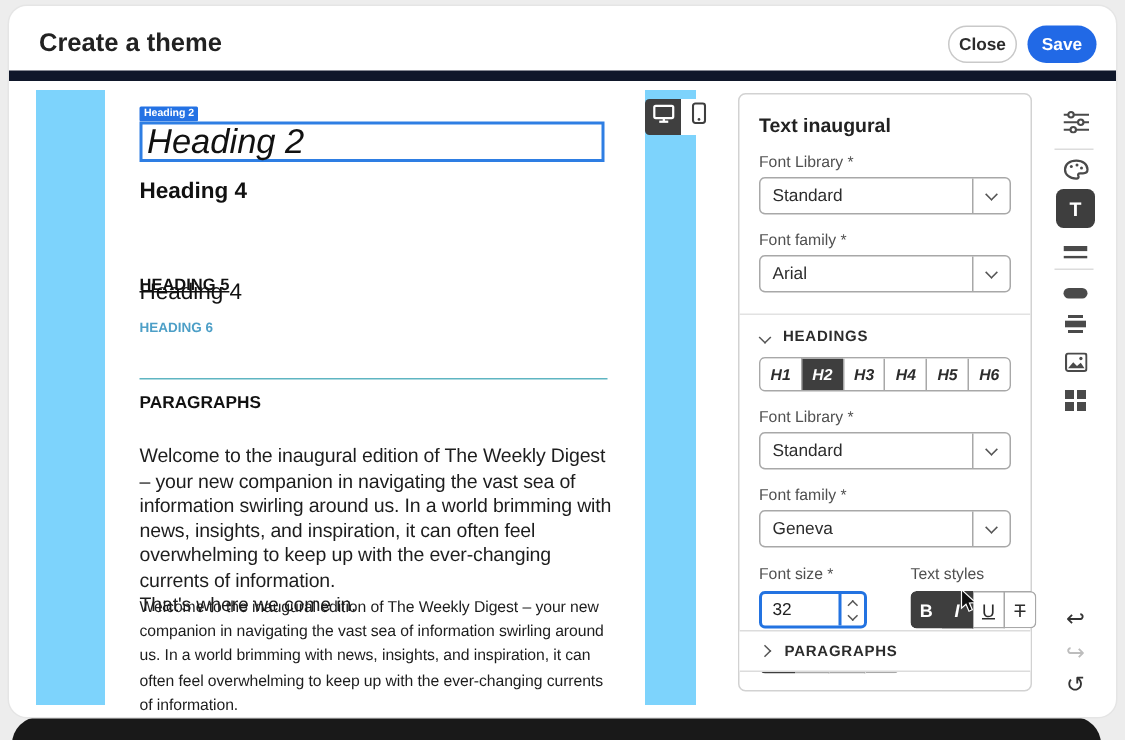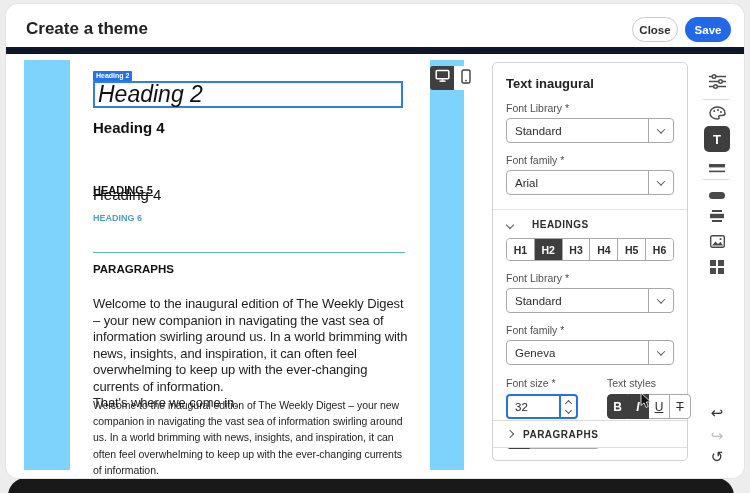--- a/index.html
+++ b/index.html
@@ -63,25 +63,25 @@
   .field-label { margin-top:11px; margin-bottom:4px; font-size:10.5px; color:#505050; }
   .select { height:25px; border:1px solid #a8a8a8; border-radius:4px; display:flex;
     align-items:center; background:#fff; cursor:pointer; }
   .select-value { flex:1; font-size:11.5px; color:#2c2c2c; padding-left:8px; }
   .select-caret { width:25px; height:100%; border-left:1px solid #a8a8a8; display:flex;
     align-items:center; justify-content:center; }
   .chev { width:6px; height:6px; border-right:1.6px solid #555; border-bottom:1.6px solid #555; }
   .chev-down { transform:rotate(45deg) translate(-1px,-1px); }
   .chev-right { transform:rotate(-45deg); }
   .panel-hr { margin:14px -13px 0 -13px; border:none; border-top:1px solid #e2e2e2; }
-  .acc-header { display:flex; align-items:center; gap:19px; padding:9px 1px 8px 1px; cursor:pointer; }
+  .acc-header { display:flex; align-items:center; gap:9px; padding:9px 1px 8px 1px; cursor:pointer; }
   .acc-label { font-size:10px; font-weight:bold; color:#2c2c2c; letter-spacing:.5px; }
 
   .htabs { display:flex; height:23px; border:1px solid #a8a8a8; border-radius:4px;
-    overflow:hidden; }
+    overflow:hidden;font-style:italic; }
   .htab { flex:1; display:flex; align-items:center; justify-content:center;
     font-size:10.5px; font-weight:bold; color:#2c2c2c; background:#fff;
     border-left:1px solid #a8a8a8; cursor:pointer; }
   .htab:first-child { border-left:none; }
   .htab.active { background:#3e3e3e; color:#fff; }
 
   .row2 { display:flex; margin-top:12px; }
   .col-size { width:78px; }
   .col-styles { margin-left:29px; }
   .mini-label { font-size:10.5px; color:#505050; margin-bottom:5px; }

